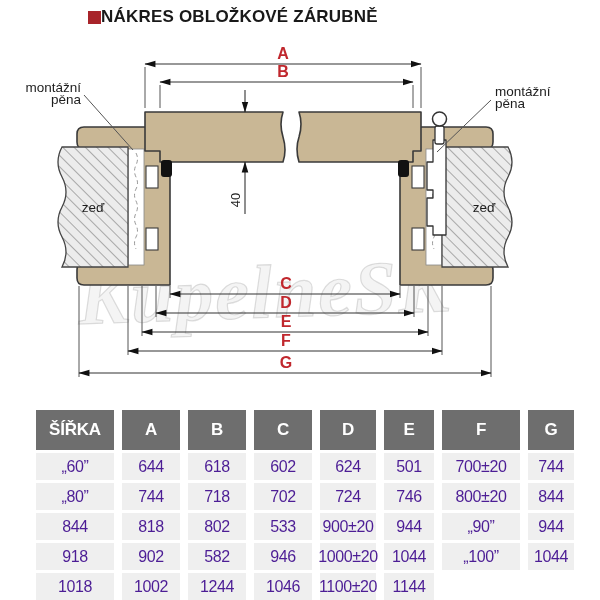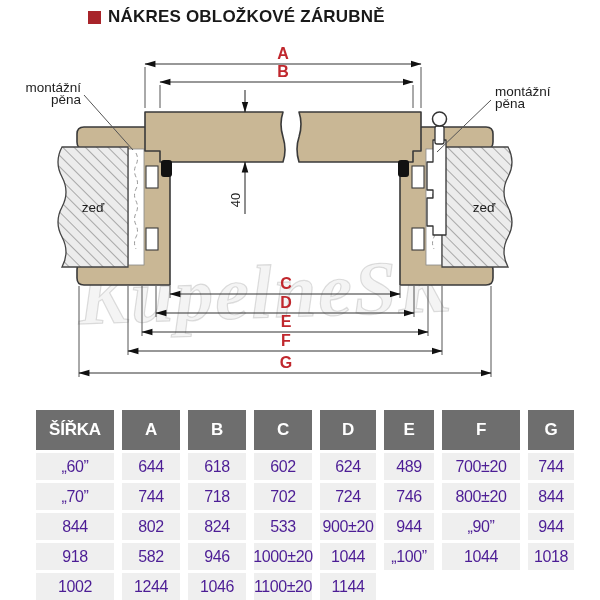--- a/index.html
+++ b/index.html
@@ -1,20 +1,20 @@
 <!DOCTYPE html>
 <html><head>
 <meta charset="utf-8">
 <style>
   html,body{margin:0;padding:0;background:#fff;}
   body{width:600px;height:600px;position:relative;overflow:hidden;
        font-family:"Liberation Sans", sans-serif;}
 
   
-  .title-bar{position:absolute;left:88px;top:7px;display:flex;align-items:center;gap:7px;}
+  .title-bar{position:absolute;left:88px;top:7px;display:flex;align-items:center;}
   .title-bullet{width:13px;height:13px;background:#a8242a;flex:0 0 auto;}
   .title-text{font-size:17px;font-weight:bold;color:#191919;letter-spacing:.2px;white-space:nowrap;}
 
   
   .diagram{position:absolute;left:0;top:40px;width:600px;height:352px;}
   .watermark{position:absolute;left:78px;top:252px;width:460px;
              font-family:"Liberation Serif", serif;font-style:italic;font-weight:bold;
              font-size:76px;line-height:1;letter-spacing:2px;transform:rotate(-2deg);
              color:rgba(150,150,150,0.10);-webkit-text-stroke:1.2px rgba(140,140,140,0.28);
              pointer-events:none;white-space:nowrap;}
@@ -147,40 +147,41 @@
     <div class="th">C</div>
     <div class="th">D</div>
     <div class="th">E</div>
     <div class="th">F</div>
     <div class="th">G</div>
     <div class="td">„60”</div>
     <div class="td">644</div>
     <div class="td">618</div>
     <div class="td">602</div>
     <div class="td">624</div>
-    <div class="td">489</div>
+    <div class="td">501</div>
     <div class="td">700±20</div>
     <div class="td">744</div>
-    <div class="td">„70”</div>
+    <div class="td">„80”</div>
     <div class="td">744</div>
     <div class="td">718</div>
     <div class="td">702</div>
     <div class="td">724</div>
     <div class="td">746</div>
     <div class="td">800±20</div>
     <div class="td">844</div>
     <div class="td">844</div>
+    <div class="td">818</div>
     <div class="td">802</div>
-    <div class="td">824</div>
     <div class="td">533</div>
     <div class="td">900±20</div>
     <div class="td">944</div>
     <div class="td">„90”</div>
     <div class="td">944</div>
     <div class="td">918</div>
+    <div class="td">902</div>
     <div class="td">582</div>
     <div class="td">946</div>
     <div class="td">1000±20</div>
     <div class="td">1044</div>
     <div class="td">„100”</div>
     <div class="td">1044</div>
     <div class="td">1018</div>
     <div class="td">1002</div>
     <div class="td">1244</div>
     <div class="td">1046</div>

